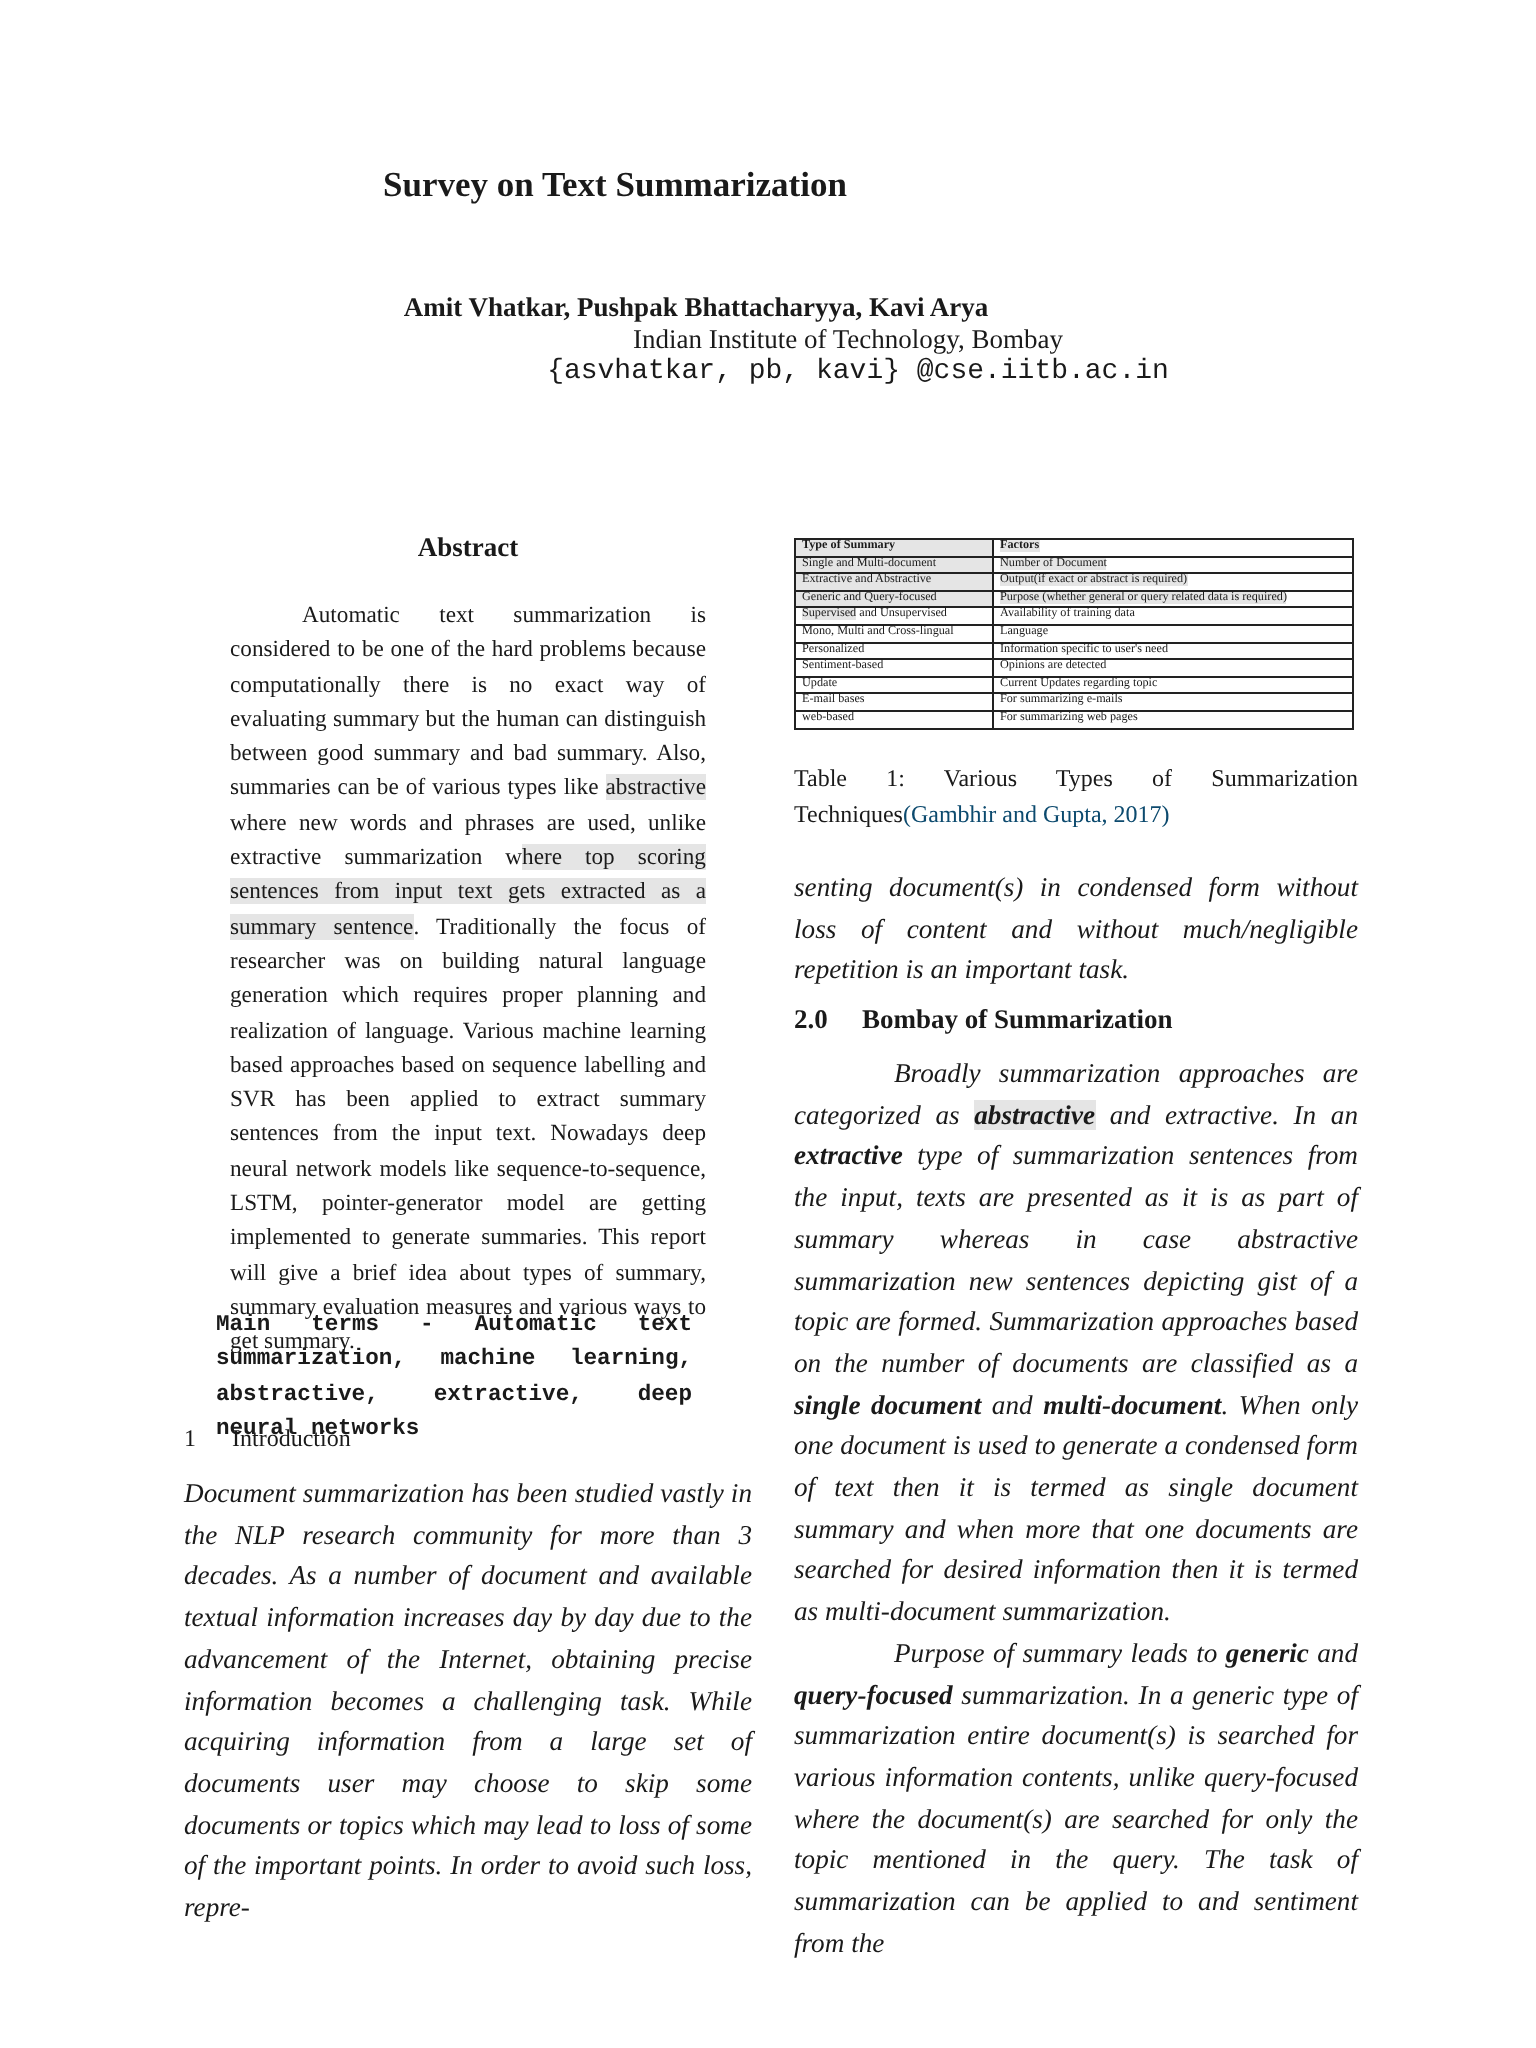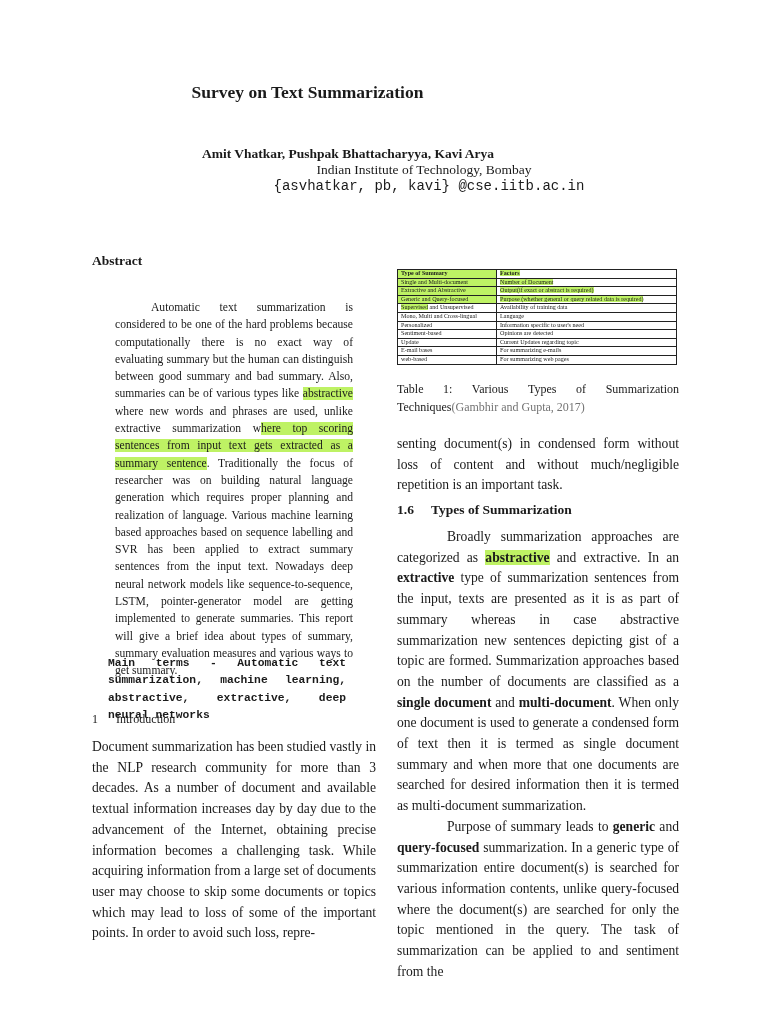--- a/index.html
+++ b/index.html
@@ -6,46 +6,46 @@
   body {
     width: 768px; height: 1024px; background: #ffffff; position: relative; overflow: hidden;
     font-family: "Liberation Serif", "DejaVu Serif", serif; color: #1a1a1a;
   }
   .abs { position: absolute; }
   .title { left: 0; width: 615px; top: 82px; text-align: center; font-size: 17.5px; font-weight: bold; }
   .authors { left: 0; width: 696px; top: 146px; text-align: center; font-size: 13.5px; font-weight: bold; }
   .affil { left: 0; width: 768px; top: 162px; text-align: center; font-size: 13.5px; margin-left: 40px; }
   .email { left: 0; width: 768px; top: 178px; text-align: center; font-size: 14px; font-family: "Liberation Mono", "DejaVu Sans Mono", monospace; padding-left: 45px; }
 
-  .abstract-head { left: 92px; width: 284px; top: 253px; text-align: left; font-size: 13.5px; font-weight: bold; }
+  .abstract-head { left: 92px; width: 284px; top: 266px; text-align: center; font-size: 13.5px; font-weight: bold; }
   .abstract-body { left: 115px; width: 238px; top: 299px; font-size: 11.6px; line-height: 17.3px; text-align: justify; }
   .abstract-body p { margin: 0; text-indent: 36px; }
-  .hl { background: #bef264; }
+  .hl { background: #e5e5e5; }
 
   .terms { left: 108px; width: 238px; top: 655px; font-size: 11.3px; line-height: 17.3px; font-weight: bold; text-align: justify; font-family: Liberation Mono, monospace; }
 
   .sec1 { left: 92px; top: 712px; font-size: 12px; font-weight: normal; }
   .sec1 .num { display: inline-block; width: 24px; }
 
   .col-left { left: 92px; width: 284px; top: 737px; font-size: 13.6px; line-height: 20.7px; text-align: justify; }
   .col-right-top { left: 397px; width: 282px; top: 434px; font-size: 13.6px; line-height: 20.7px; text-align: justify; }
-  .col-right-top p, .col-left p, .col-right p { margin: 0; }
+  .col-right-top p, .col-left p, .col-right p { margin: 0; font-style: italic; }
 
   .sec11 { left: 397px; top: 502px; font-size: 13.5px; font-weight: bold; }
   .sec11 .num { display: inline-block; width: 34px; }
   .col-right { left: 397px; width: 282px; top: 527px; font-size: 13.6px; line-height: 20.7px; text-align: justify; }
   .col-right p.indent { text-indent: 50px; }
 
   table.tbl { position: absolute; left: 397px; top: 269px; width: 280px; border-collapse: collapse; font-size: 6.1px; line-height: 7.6px; }
   table.tbl td, table.tbl th { border: 0.8px solid #222; padding: 0 3px; text-align: left; white-space: nowrap; font-weight: normal; }
   table.tbl th { font-weight: bold; }
   table.tbl td:first-child, table.tbl th:first-child { width: 92px; }
 
   .caption { left: 397px; width: 282px; top: 381px; font-size: 12px; line-height: 17.5px; text-align: justify; }
-  .cite { color: #737373; }
+  .cite { color: #0c4a6e; }
 </style>
 </head>
 <body>
 
 <div class="abs title">Survey on Text Summarization</div>
 <div class="abs authors">Amit Vhatkar, Pushpak Bhattacharyya, Kavi Arya</div>
 <div class="abs affil">Indian Institute of Technology, Bombay</div>
 <div class="abs email">{asvhatkar, pb, kavi} @cse.iitb.ac.in</div>
 
 <div class="abs abstract-head">Abstract</div>
@@ -108,18 +108,18 @@
   </tr>
 </tbody>
   </table>
 
 <div class="abs caption"><span>Table 1: Various Types of Summarization Techniques</span><span class="cite">(Gambhir and Gupta, 2017)</span></div>
 
 <div class="abs col-right-top">
     <p>senting document(s) in condensed form without loss of content and without much/negligible repetition is an important task.</p>
   </div>
 
-<div class="abs sec11"><span class="num">1.6</span><span>Types of Summarization</span></div>
+<div class="abs sec11"><span class="num">2.0</span><span>Bombay of Summarization</span></div>
 
 <div class="abs col-right">
   <p class="indent"><span>Broadly summarization approaches are categorized as </span><b class="hl">abstractive</b><span> and extractive. In an </span><b>extractive</b><span> type of summarization sentences from the input, texts are presented as it is as part of summary whereas in case abstractive summarization new sentences depicting gist of a topic are formed. Summarization approaches based on the number of documents are classified as a </span><b>single document</b><span> and </span><b>multi-document</b><span>. When only one document is used to generate a condensed form of text then it is termed as single document summary and when more that one documents are searched for desired information then it is termed as multi-document summarization.</span></p>
   <p class="indent"><span>Purpose of summary leads to </span><b>generic</b><span> and </span><b>query-focused</b><span> summarization. In a generic type of summarization entire document(s) is searched for various information contents, unlike query-focused where the document(s) are searched for only the topic mentioned in the query. The task of summarization can be applied to and sentiment from the</span></p>
 </div>
 
 </body></html>

